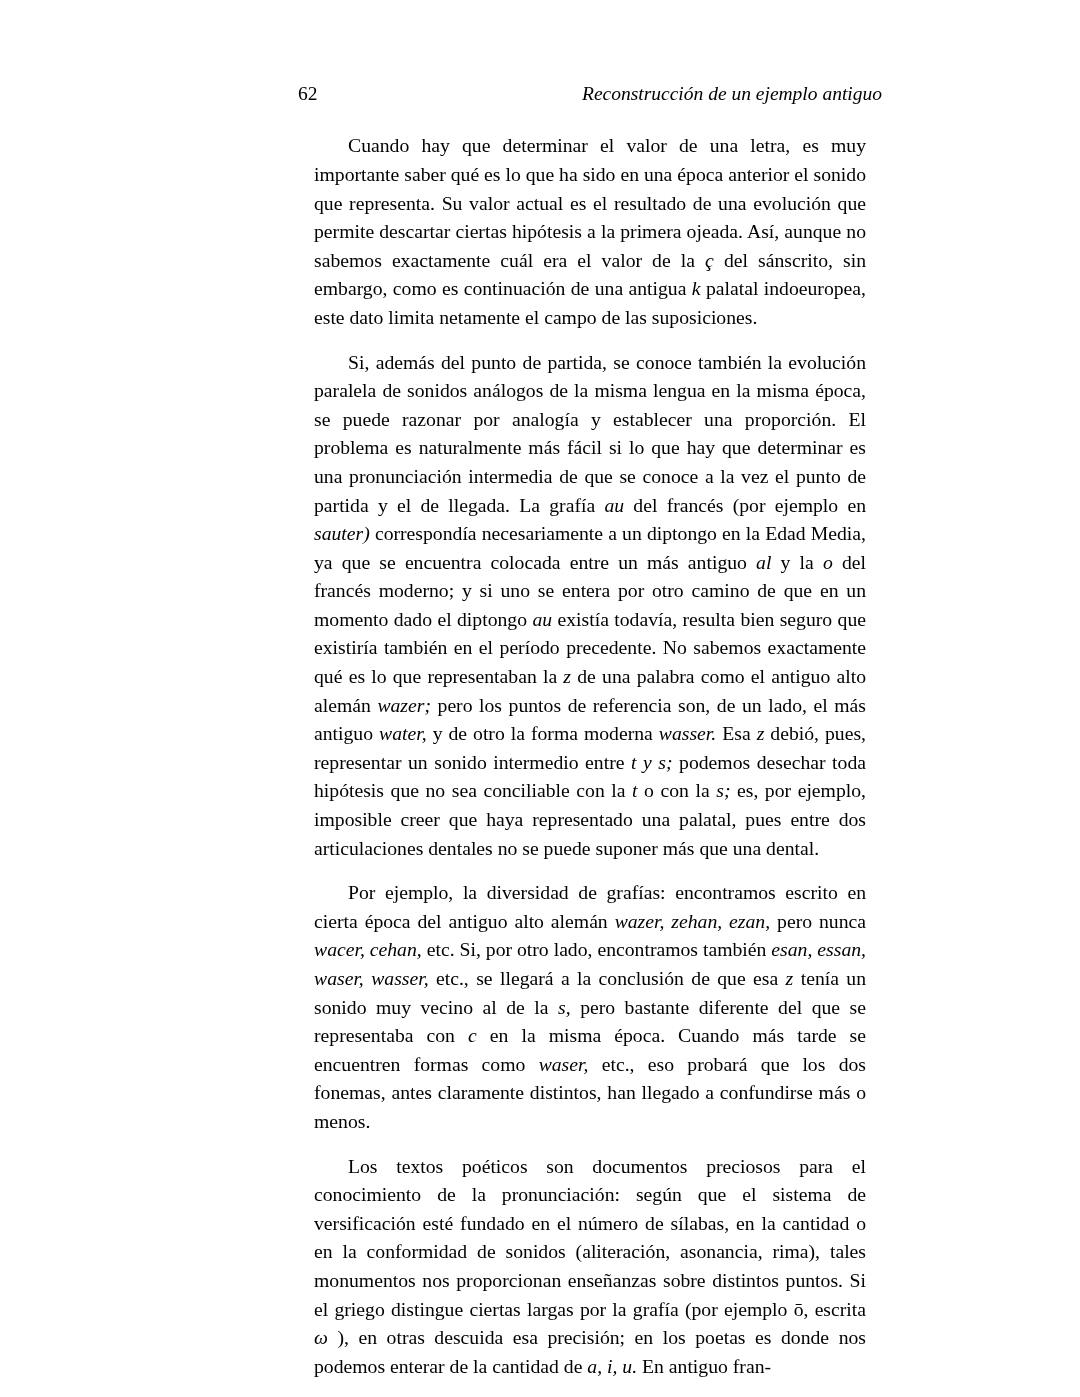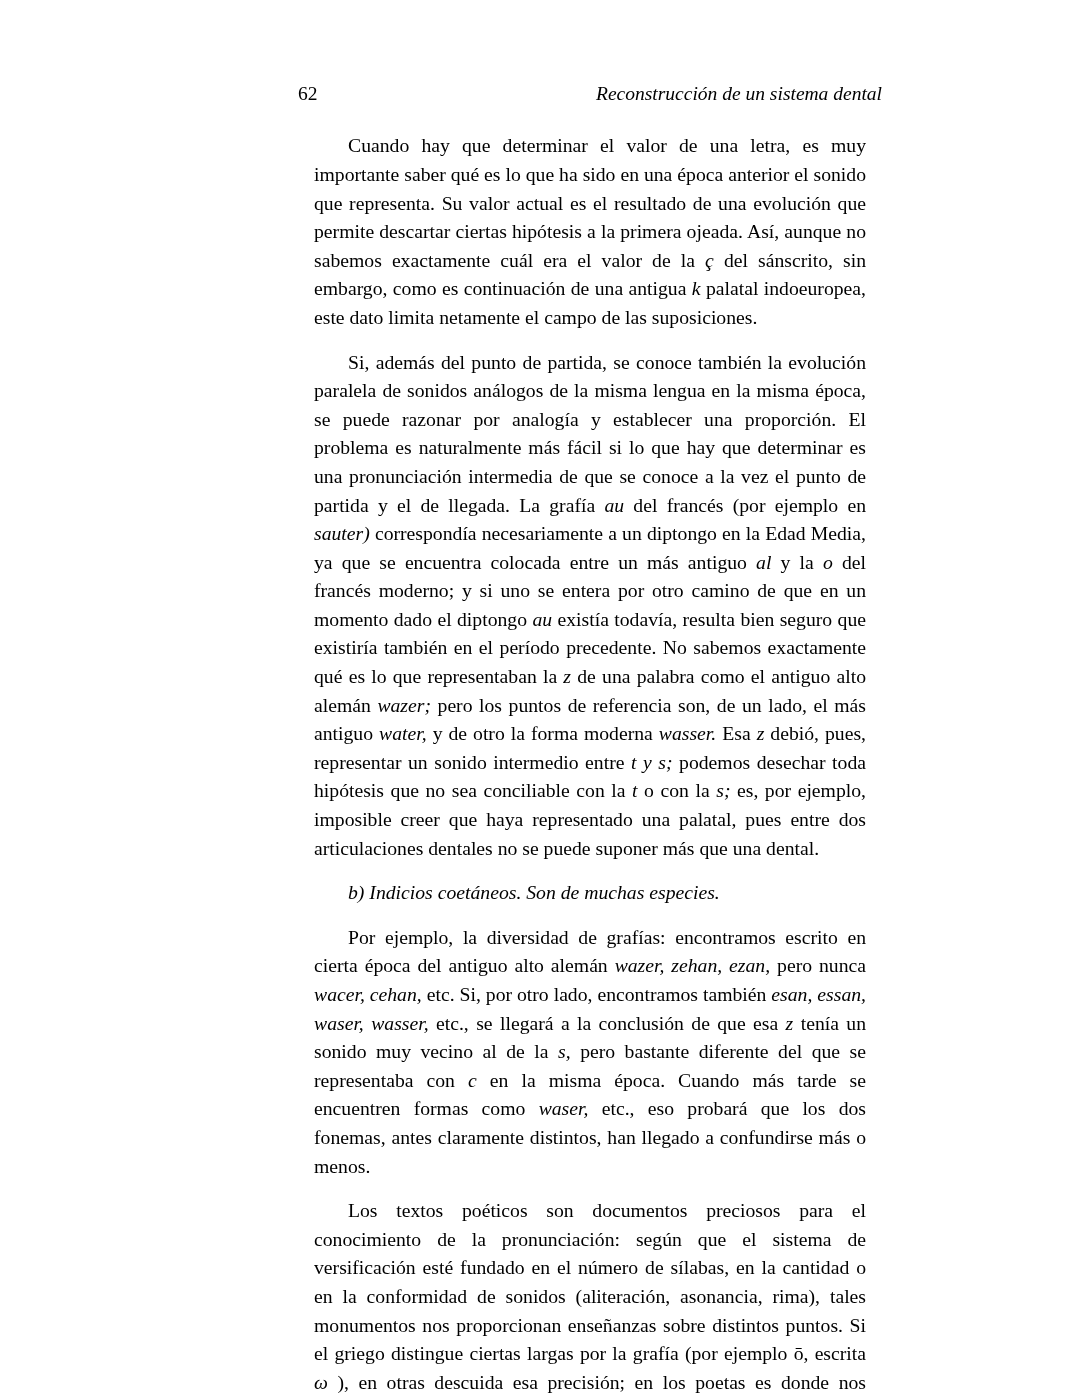--- a/index.html
+++ b/index.html
@@ -62,25 +62,24 @@
   }
 </style>
 </head>
 <body>
 
 <div class="page">
   <div class="content">
 
     <div class="running-head">
       <span class="folio">62</span>
-      <span class="head-title">Reconstrucción de un sistema dental</span>
+      <span class="head-title">Reconstrucción de un ejemplo antiguo</span>
     </div>
 
     <div class="body-text">
       <p>Cuando hay que determinar el valor de una letra, es muy importante saber qué es lo que ha sido en una época anterior el sonido que representa. Su valor actual es el resultado de una evolución que permite descartar ciertas hipótesis a la primera ojeada. Así, aunque no sabemos exactamente cuál era el valor de la <i>ç</i> del sánscrito, sin embargo, como es continuación de una antigua <i>k</i> palatal indoeuropea, este dato limita netamente el campo de las suposiciones.</p>
       <p>Si, además del punto de partida, se conoce también la evolución paralela de sonidos análogos de la misma lengua en la misma época, se puede razonar por analogía y establecer una proporción. El problema es naturalmente más fácil si lo que hay que determinar es una pronunciación intermedia de que se conoce a la vez el punto de partida y el de llegada. La grafía <i>au</i> del francés (por ejemplo en <i>sauter)</i> correspondía necesariamente a un diptongo en la Edad Media, ya que se encuentra colocada entre un más antiguo <i>al</i> y la <i>o</i> del francés moderno; y si uno se entera por otro camino de que en un momento dado el diptongo <i>au</i> existía todavía, resulta bien seguro que existiría también en el período precedente. No sabemos exactamente qué es lo que representaban la <i>z</i> de una palabra como el antiguo alto alemán <i>wazer;</i> pero los puntos de referencia son, de un lado, el más antiguo <i>water,</i> y de otro la forma moderna <i>wasser.</i> Esa <i>z</i> debió, pues, representar un sonido intermedio entre <i>t y s;</i> podemos desechar toda hipótesis que no sea conciliable con la <i>t</i> o con la <i>s;</i> es, por ejemplo, imposible creer que haya representado una palatal, pues entre dos articulaciones dentales no se puede suponer más que una dental.</p>
-      <p><i>b) Indicios coetáneos. Son de muchas especies.</i></p>
       <p>Por ejemplo, la diversidad de grafías: encontramos escrito en cierta época del antiguo alto alemán <i>wazer, zehan, ezan,</i> pero nunca <i>wacer, cehan,</i> etc. Si, por otro lado, encontramos también <i>esan, essan, waser, wasser,</i> etc., se llegará a la conclusión de que esa <i>z</i> tenía un sonido muy vecino al de la <i>s,</i> pero bastante diferente del que se representaba con <i>c</i> en la misma época. Cuando más tarde se encuentren formas como <i>waser,</i> etc., eso probará que los dos fonemas, antes claramente distintos, han llegado a confundirse más o menos.</p>
       <p>Los textos poéticos son documentos preciosos para el conocimiento de la pronunciación: según que el sistema de versificación esté fundado en el número de sílabas, en la cantidad o en la conformidad de sonidos (aliteración, asonancia, rima), tales monumentos nos proporcionan enseñanzas sobre distintos puntos. Si el griego distingue ciertas largas por la grafía (por ejemplo ō, escrita <i>ω</i> ), en otras descuida esa precisión; en los poetas es donde nos podemos enterar de la cantidad de <i>a, i, u.</i> En antiguo fran-</p>
     </div>
 
   </div>
 </div>
 
 </body></html>

